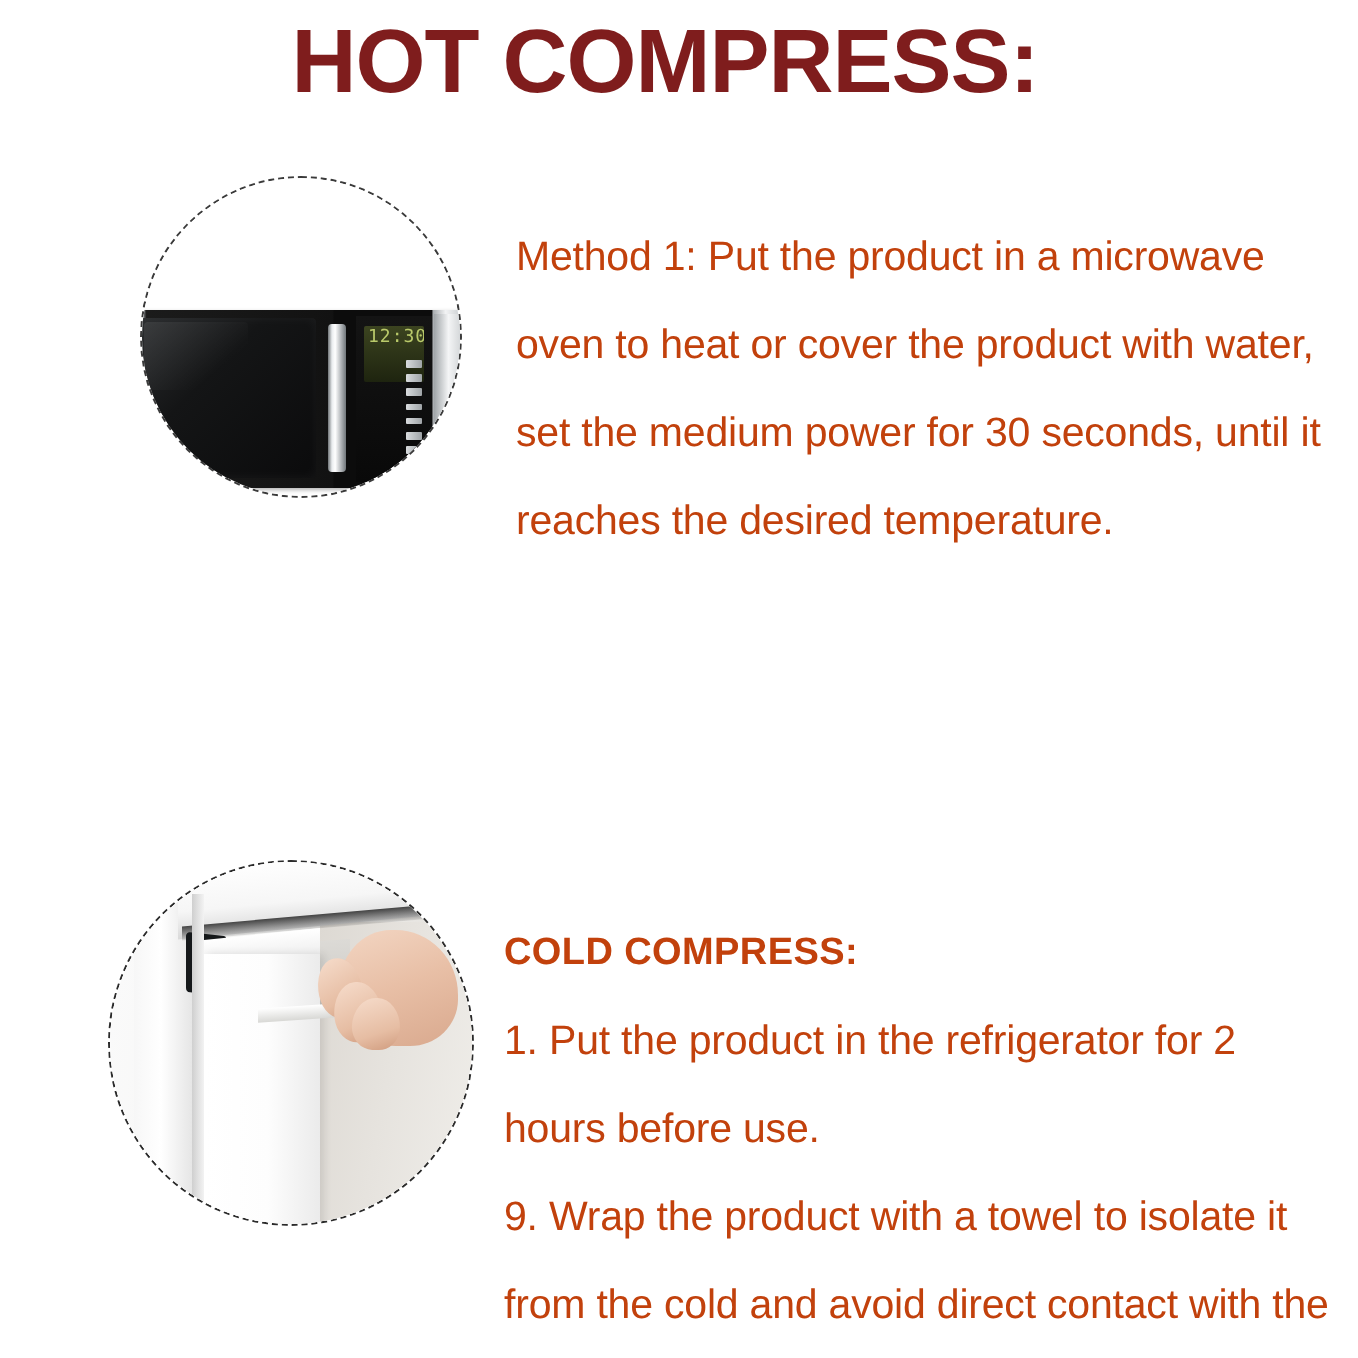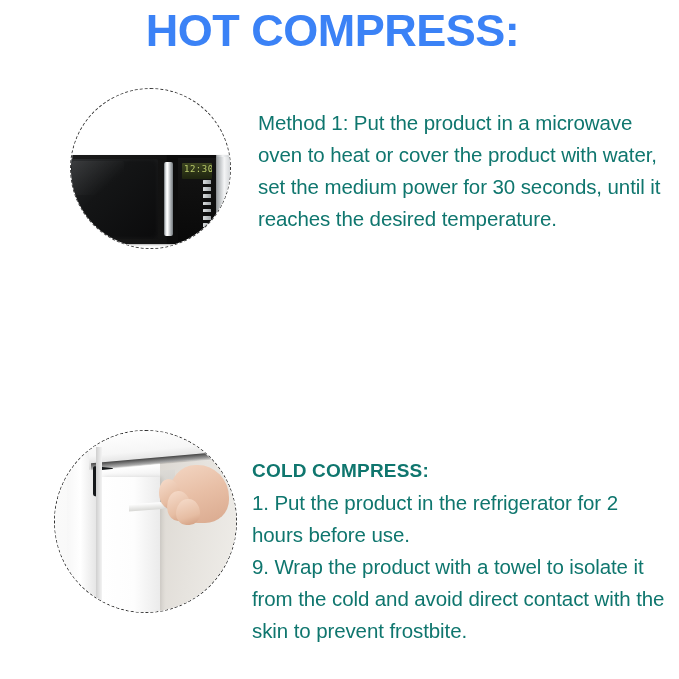--- a/index.html
+++ b/index.html
@@ -22,33 +22,33 @@
   
   #title {
     position: absolute;
     left: 0;
     top: 6px;
     width: 679px;
     text-align: center;
     font-size: 45px;
     font-weight: bold;
     letter-spacing: -0.5px;
-    color: #3b82f6;
+    color: #7f1d1d;
     line-height: 1.1;
     padding-right: 14px;
     box-sizing: border-box;
     white-space: nowrap;
   }
 
   
   .textblock {
     position: absolute;
-    color: #0f766e;
+    color: #c2410c;
     font-size: 20.5px;
-    line-height: 32px;
+    line-height: 44px;
     letter-spacing: -0.1px;
   }
   #hot-text {
     left: 258px;
     top: 107px;
     width: 418px;
   }
   #cold-text {
     left: 252px;
     top: 455px;
@@ -129,21 +129,21 @@
   }
   .mw-panel {
     position: absolute;
     left: 118px; top: 3px;
     width: 38px; height: 83px;
     background: linear-gradient(180deg, #141414, #090909);
   }
   .mw-display {
     position: absolute;
     left: 122px; top: 8px;
-    width: 30px; height: 16px;
+    width: 30px; height: 28px;
     background: linear-gradient(180deg, #3c4420, #1e240f);
     border-radius: 1px;
     overflow: hidden;
   }
   .mw-digits {
     position: absolute;
     left: 2px; top: 1px;
     font-family: "DejaVu Sans Mono", monospace;
     font-size: 9px;
     line-height: 10px;

